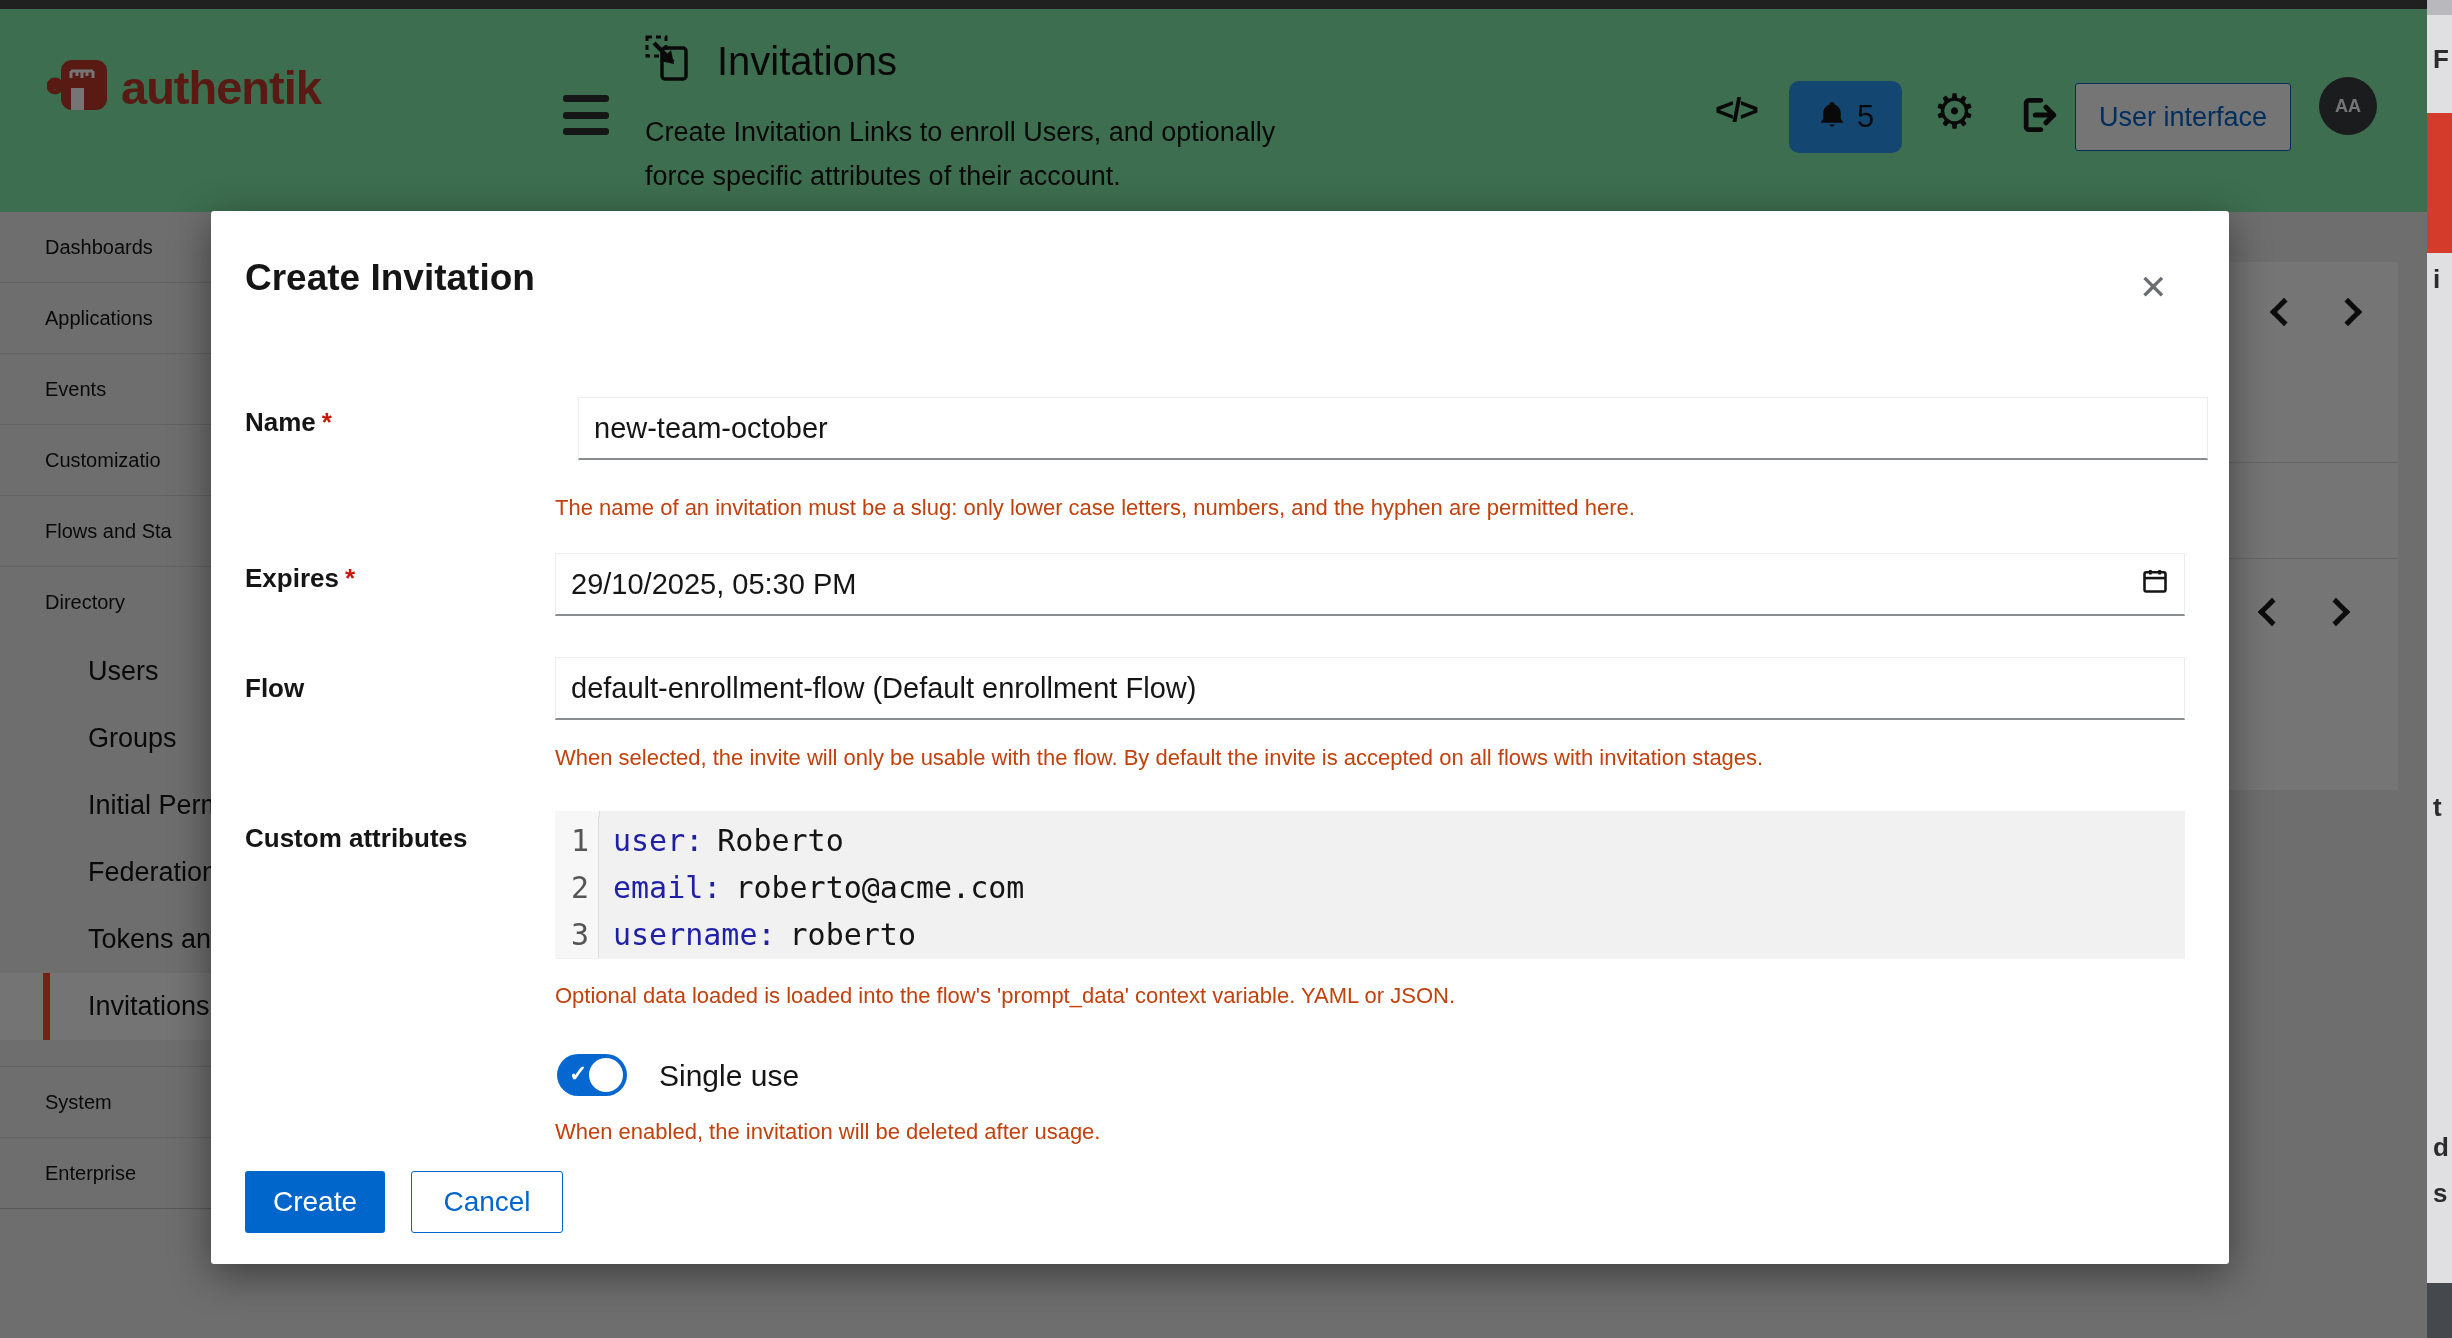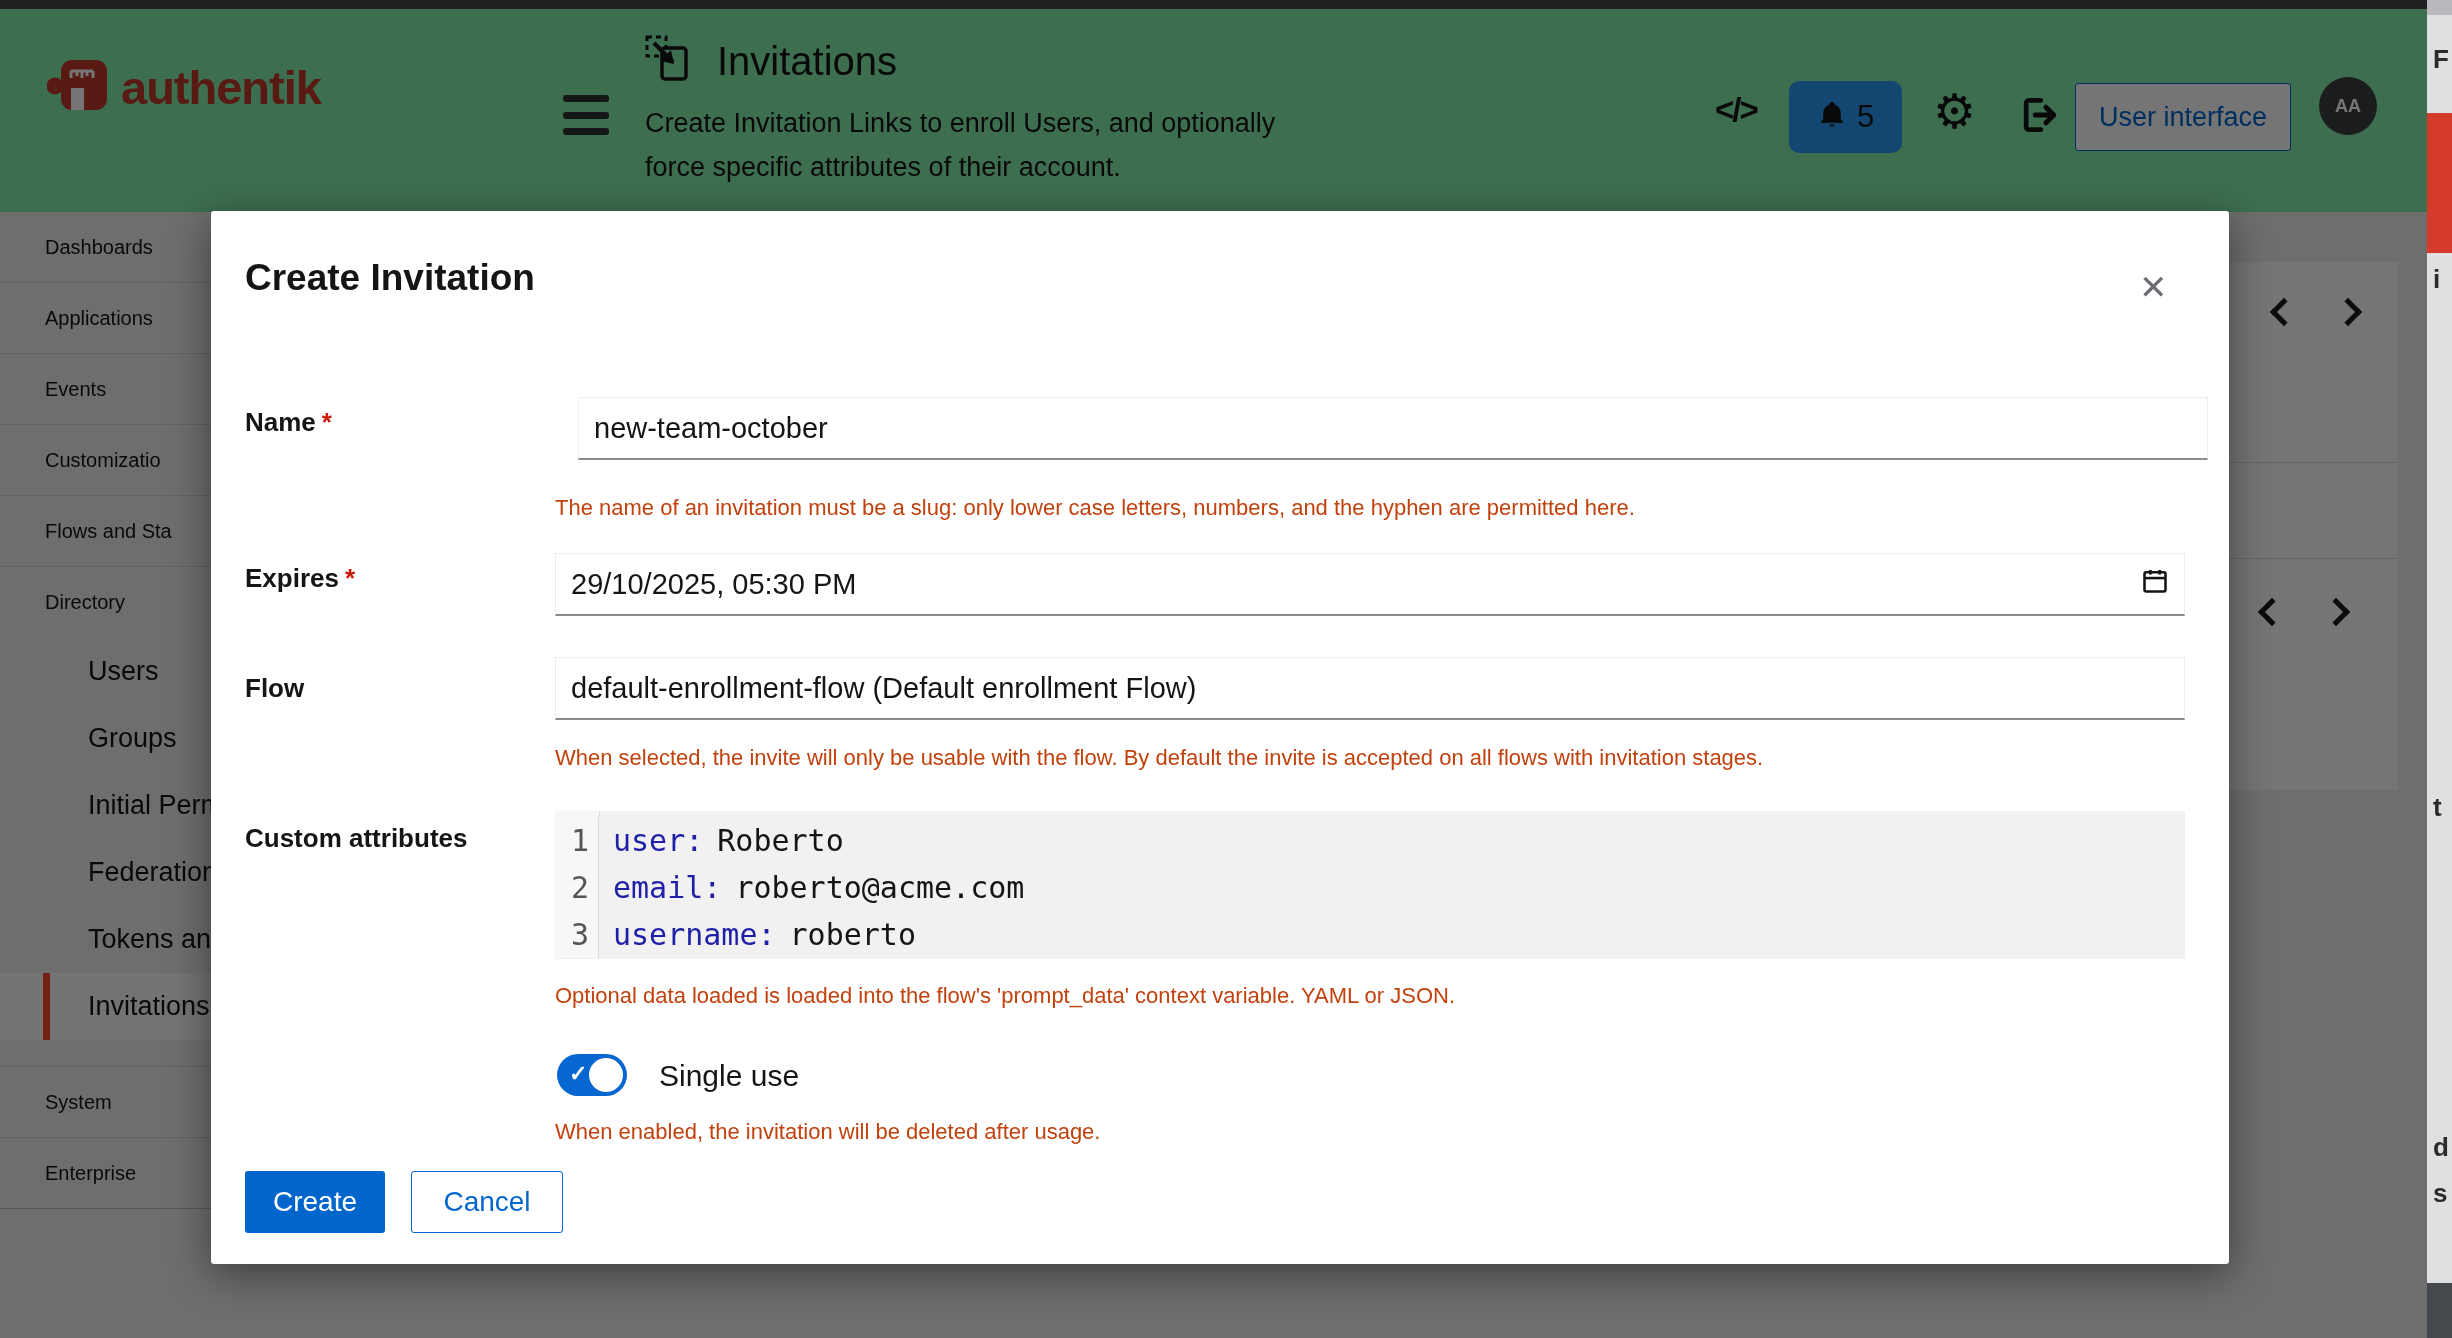--- a/index.html
+++ b/index.html
@@ -14,21 +14,21 @@
   .logo{position:absolute;left:47px;top:46px;display:flex;align-items:center;gap:10px;}
   .logo-word{font-size:47px;font-weight:700;color:#c0392b;letter-spacing:-1px;}
 
   .hamburger{position:absolute;left:563px;top:86px;width:46px;height:40px;display:flex;
              flex-direction:column;justify-content:space-between;cursor:pointer;}
   .hamburger div{height:7px;border-radius:3px;background:#2f3234;}
 
   .page-header{position:absolute;left:645px;top:26px;}
   .ph-row{display:flex;align-items:center;gap:26px;}
   .ph-title{font-size:40px;font-weight:500;color:#151515;}
-  .ph-desc{margin-top:15px;max-width:650px;font-size:27px;line-height:1.62;color:#151515;}
+  .ph-desc{margin-top:24px;max-width:650px;font-size:27px;line-height:1.62;color:#151515;}
 
   .tb-icons{position:absolute;right:0;top:0;height:203px;width:740px;left:1687px;}
   .code-icon{position:absolute;left:28px;top:82px;font-size:33px;font-weight:700;color:#151515;letter-spacing:-2px;}
   .notif-badge{position:absolute;left:102px;top:72px;width:113px;height:72px;border-radius:10px;
                background:#2b9af3;display:flex;align-items:center;justify-content:center;gap:10px;cursor:pointer;}
   .notif-badge .count{font-size:31px;color:#151515;}
   .gear{position:absolute;left:246px;top:74px;font-size:48px;color:#151515;cursor:pointer;}
   .logout{position:absolute;left:330px;top:84px;cursor:pointer;}
   .ui-btn{position:absolute;left:388px;top:74px;width:214px;height:66px;border:1px solid #0066cc;
           border-radius:3px;background:#fff;color:#0066cc;font-size:27px;display:flex;

